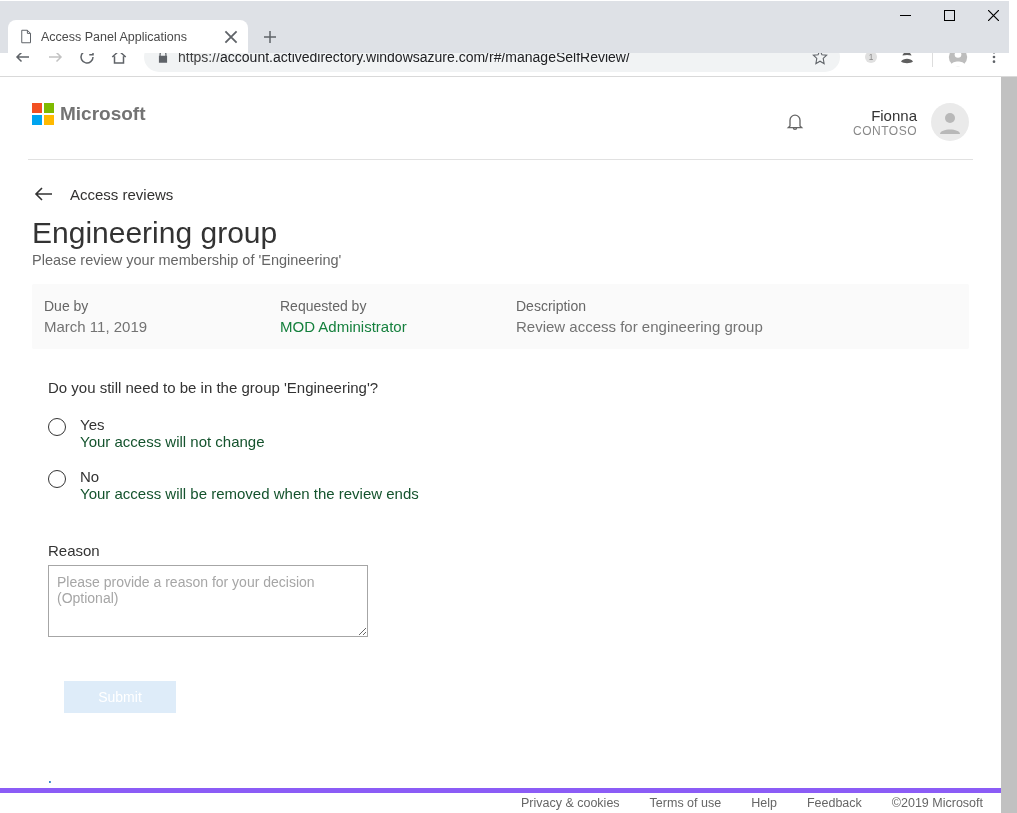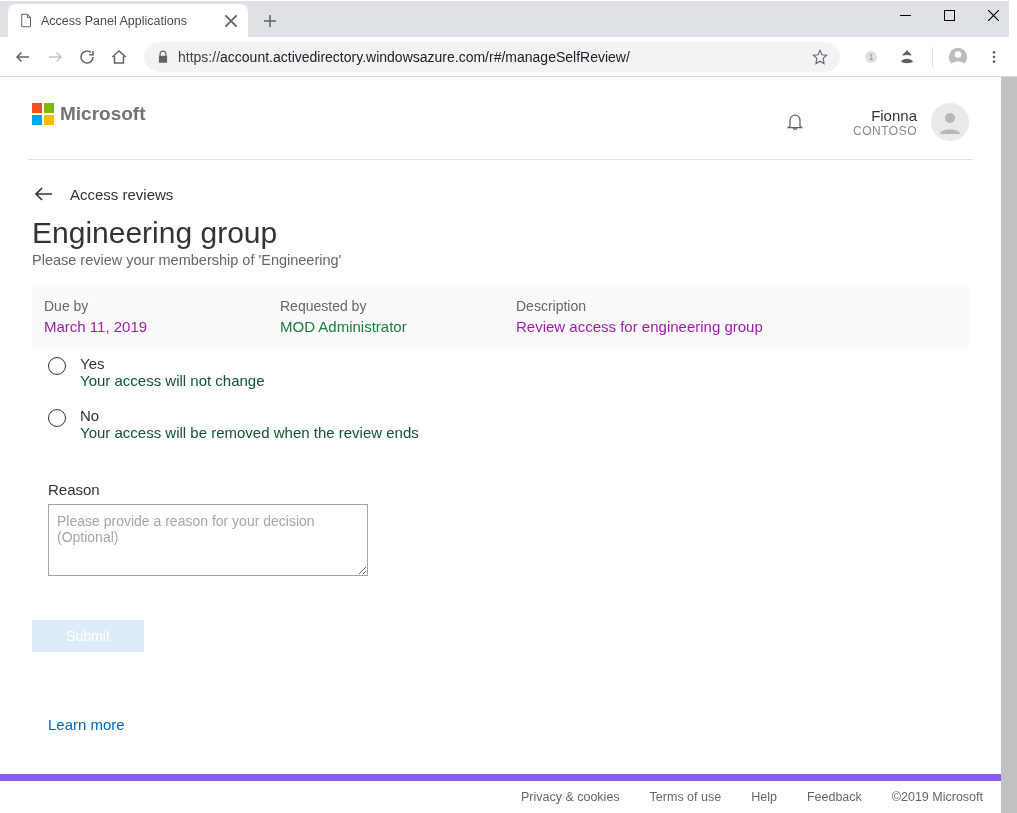--- a/index.html
+++ b/index.html
@@ -1,19 +1,19 @@
 <!DOCTYPE html>
 <html><head>
 <meta charset="utf-8">
 <style>
   * { box-sizing: border-box; margin: 0; padding: 0; }
   body { font-family: "Segoe UI", Arial, sans-serif; background: #fff; color: #323130; width: 1017px; height: 813px; overflow: hidden; position: relative; }
   .win-ctrl { width: 44px; height: 30px; display: flex; align-items: center; justify-content: center; cursor: pointer; }
 
-  .tabstrip { height: 36px; background: #dee1e6; display: flex; align-items: flex-end; padding-left: 8px; gap: 8px; position: absolute; top: 1px; left: 0; right: 8px; z-index: 2; }
+  .tabstrip { height: 52px; background: #dee1e6; display: flex; align-items: flex-end; padding-left: 8px; gap: 8px; position: absolute; top: 1px; left: 0; right: 8px; z-index: 2; }
   .tab { background: #fff; height: 33px; width: 240px; display: flex; align-items: center; padding: 0 10px; gap: 8px; border-radius: 8px 8px 0 0; font-size: 12.5px; color: #4a4a4a; position: relative; }
   .tab .favicon { width: 15px; height: 15px; }
   .tab .tab-close { width: 14px; height: 14px; margin-left: auto; }
   .newtab { width: 28px; height: 28px; display: flex; align-items: center; justify-content: center; margin-bottom: 2px; cursor: pointer; }
   .win-controls-float { position: absolute; top: 0; right: 2px; display: flex; z-index: 3; }
 
   .toolbar { position: absolute; top: 37px; left: 0; right: 0; height: 40px; background: #fff; display: flex; align-items: center; padding: 0 8px; gap: 2px; border-bottom: 1px solid #d9d9d9; }
   .toolbtn { width: 30px; height: 30px; display: flex; align-items: center; justify-content: center; cursor: pointer; color: #5f6368; }
   .toolbtn.disabled { color: #c2c2c2; }
   .addr { flex: 1; height: 30px; background: #f1f3f4; border-radius: 15px; display: flex; align-items: center; padding: 0 12px; gap: 8px; margin: 0 8px; }
@@ -42,38 +42,38 @@
   .avatar { width: 38px; height: 38px; border-radius: 50%; background: #eaeaea; display:flex; align-items:center; justify-content:center; }
 
   .backrow { display:flex; align-items:center; gap:14px; padding: 22px 4px 10px 4px; font-size:15px; }
   .page-title { font-size: 30px; font-weight: 400; color:#333; padding: 0 4px; }
   .page-sub { font-size: 14.5px; color: #666; padding: 2px 4px 16px 4px; }
 
   .info-row { background: #fafafa; display:flex; padding: 14px 12px; border-radius: 2px; margin: 0 4px; }
   .info-col { flex: 0 0 236px; }
   .info-col.wide { flex: 1; }
   .info-label { font-size: 14px; color: #666; margin-bottom: 4px; }
-  .info-value { font-size: 15px; color: #a21caf; }
+  .info-value { font-size: 15px; color: #737373; }
   .info-value.link { color: #15803d; cursor: pointer; }
 
   .question { padding: 30px 20px 14px 20px; font-size: 15px; color: #333; }
   .option { display:flex; align-items:flex-start; gap: 14px; padding: 6px 20px 12px 20px; cursor:pointer; }
   .radio { width: 18px; height: 18px; border: 1.5px solid #333; border-radius: 50%; margin-top: 2px; }
   .opt-label { font-size: 15px; color:#333; }
   .opt-desc { font-size: 15px; color:#14532d; }
 
   .reason-label { padding: 28px 20px 6px 20px; font-size:15px; color:#333; }
   .reason-box { margin: 0 20px; width: 320px; height: 72px; border:1px solid #a6a6a6; resize: both; font-family: inherit; font-size: 14px; padding: 8px; color:#333; }
   .reason-box::placeholder { color: #a6a6a6; }
 
-  .submit-btn { margin: 40px 20px 0 4px; width: 112px; height: 32px; background: #deecf9; color: #fff; font-size: 14px; border:none; cursor: default; }
+  .submit-btn { margin: 40px 20px 0 36px; width: 112px; height: 32px; background: #deecf9; color: #fff; font-size: 14px; border:none; cursor: default; }
 
   .learn { margin: 64px 20px 0 20px; color: #0067b8; font-size: 15px; display:inline-block; cursor:pointer; }
 
-  .footer { position:absolute; bottom:0; left:0; right:16px; height:39px; border-top:7px solid #8b5cf6; background:#fff; display:flex; justify-content:flex-end; align-items:center; gap: 30px; padding: 2px 18px; font-size:12.5px; color:#666; }
+  .footer { position:absolute; bottom:0; left:0; right:16px; height:25px; border-top:5px solid #8b5cf6; background:#fff; display:flex; justify-content:flex-end; align-items:center; gap: 30px; padding: 2px 18px; font-size:12.5px; color:#666; }
   .footer a { color:#666; text-decoration:none; cursor:pointer; }
 </style>
 </head>
 <body>
 
 <div class="win-controls-float">
   <div class="win-ctrl">
     <svg width="11" height="11" viewBox="0 0 11 11">
         <path d="M0 5.5 H11" stroke="#000" stroke-width="1"></path>
       </svg>
@@ -222,20 +222,21 @@
       <div class="info-col">
         <div class="info-label">Requested by</div>
         <div class="info-value link">MOD Administrator</div>
       </div>
       <div class="info-col wide">
         <div class="info-label">Description</div>
         <div class="info-value">Review access for engineering group</div>
       </div>
     </div>
 
+    <div class="question">Do you still need to be in the group 'Engineering'?</div>
 
     <div class="option">
       <div class="radio"></div>
       <div>
         <div class="opt-label">Yes</div>
         <div class="opt-desc">Your access will not change</div>
       </div>
     </div>
 
     <div class="option">

